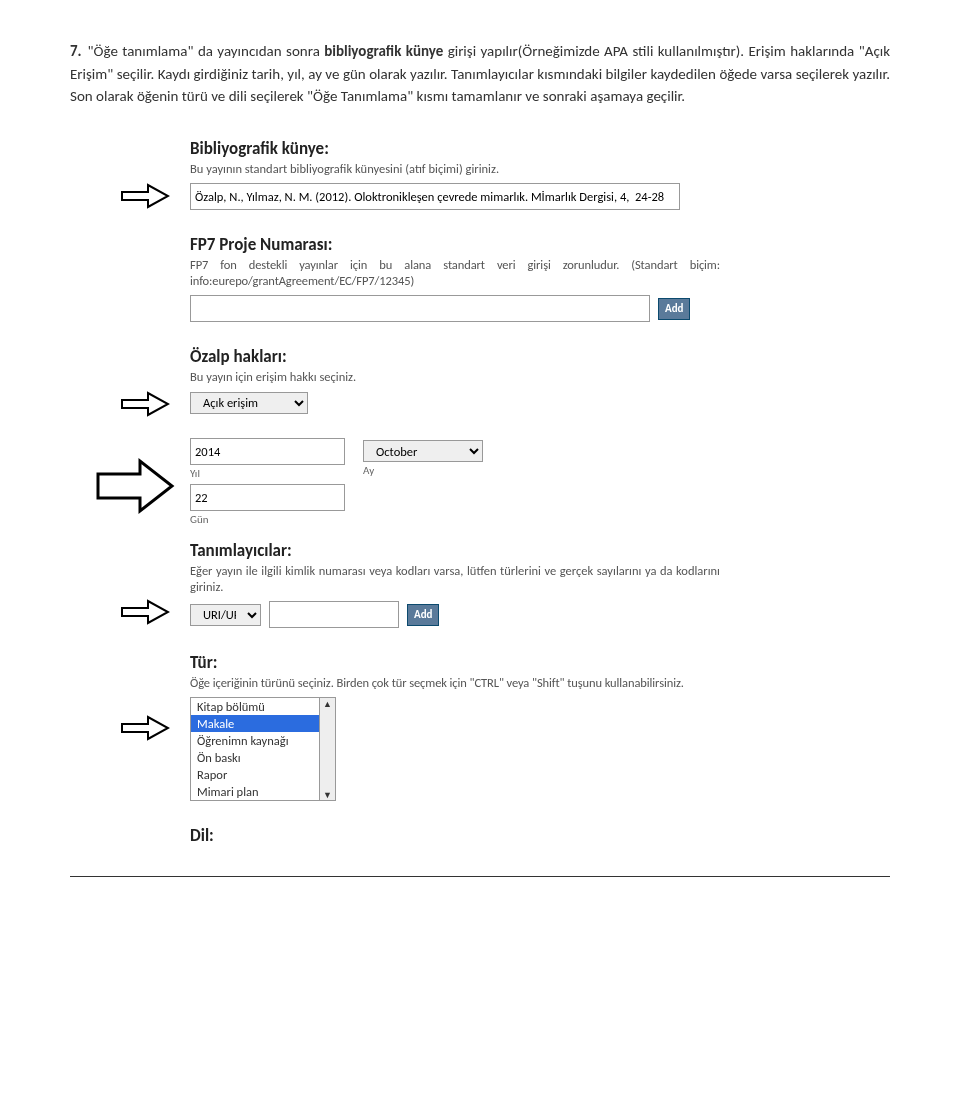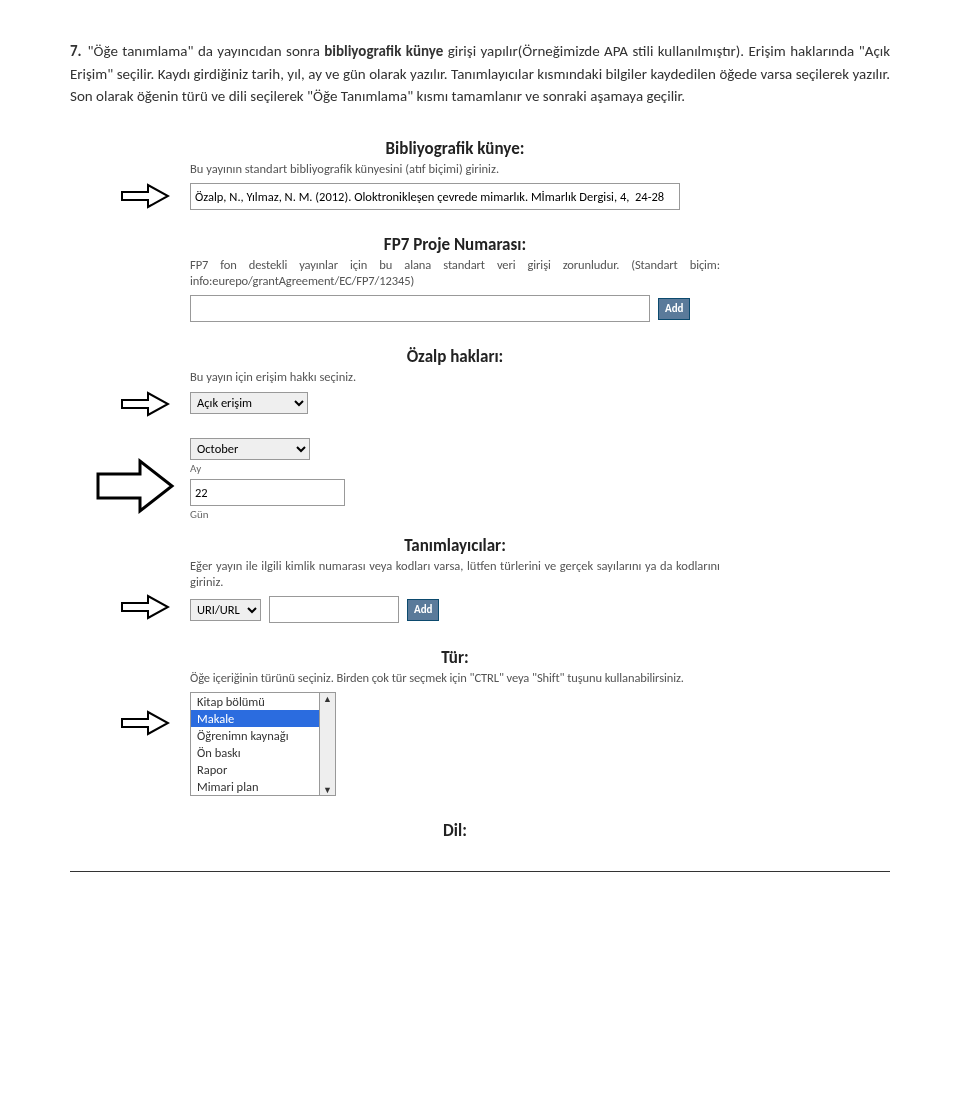--- a/index.html
+++ b/index.html
@@ -24,41 +24,40 @@
     margin-left: 120px;
     width: 530px;
     position: relative;
   }
   .section { margin-bottom: 24px; position: relative; }
   .heading {
     font-weight: bold;
     font-size: 17px;
     color: #222;
     margin-bottom: 2px;
-    text-align: center;
   }
   .desc {
     font-size: 12.5px;
     color: #555;
     margin-bottom: 6px;
     line-height: 1.3;
     text-align: justify;
   }
   .tight { letter-spacing: -0.1px; }
   input[type="text"] {
     font-size: 12.5px;
     padding: 2px 4px;
     border: 1px solid #999;
     background: #fff;
     font-family: inherit;
     height: 27px;
   }
   select {
     font-size: 12.5px;
-    padding: 1px 2px;
+    padding: 1px 8px;
     border: 1px solid #999;
     background: #efefef;
     font-family: inherit;
     height: 22px;
   }
   .row { display: flex; gap: 8px; align-items: center; }
   .sublabel { font-size: 11px; color: #666; margin-top: 2px; }
   .add-btn {
     display: inline-block;
     background: #5a7a9a;
@@ -143,20 +142,24 @@
     <select style="width:118px">
       <option>Açık erişim</option>
     </select>
   </div>
 
   <div class="section">
     <svg class="arrow big" style="top:18px" viewBox="0 0 80 60">
         <path d="M3 18 L45 18 L45 5 L77 30 L45 55 L45 42 L3 42 Z" fill="none" stroke="#000" stroke-width="3"></path>
       </svg>
     <div class="row" style="gap:18px">
+      <div class="col">
+        <input type="text" style="width: 155px;" value="2014">
+        <div class="sublabel">Yıl</div>
+      </div>
       <div class="col">
         <select style="width:120px"><option>October</option></select>
         <div class="sublabel">Ay</div>
       </div>
     </div>
     <div class="col" style="margin-top:4px">
       <input type="text" style="width: 155px;" value="22">
       <div class="sublabel">Gün</div>
     </div>
   </div>

